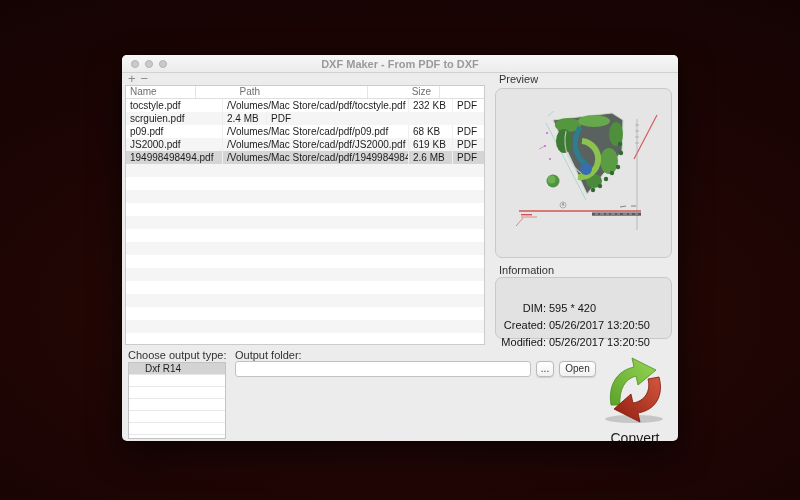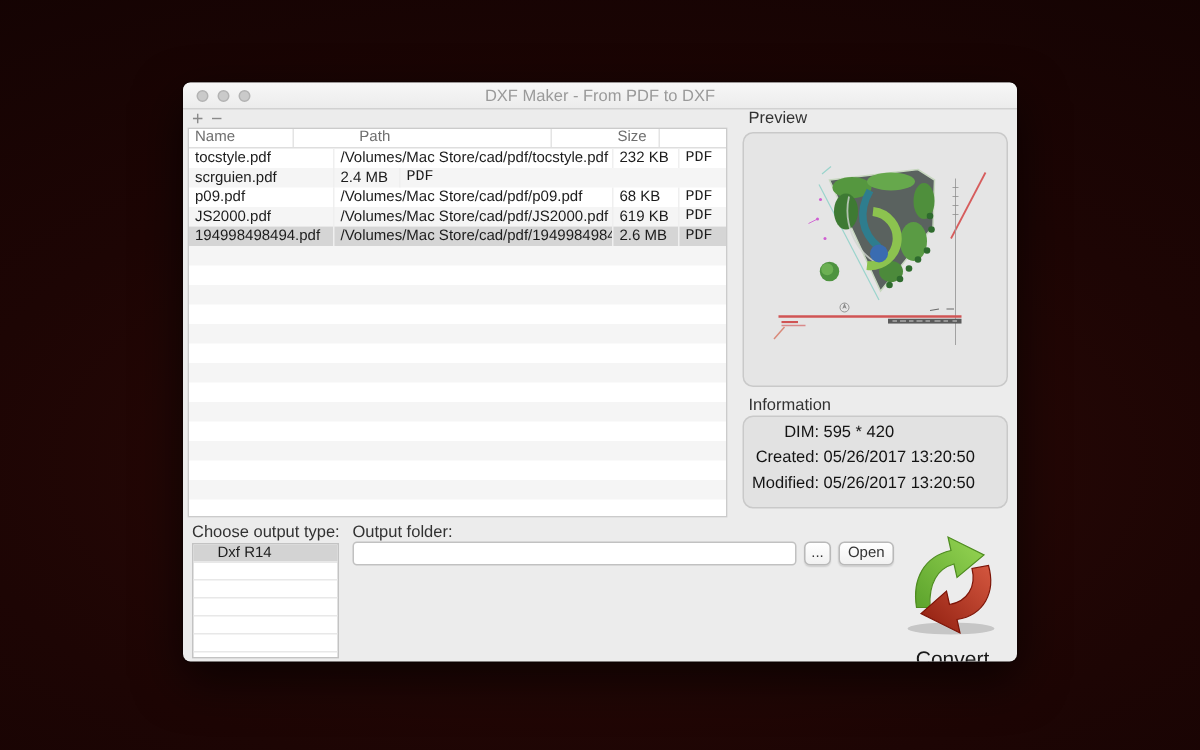--- a/index.html
+++ b/index.html
@@ -12,20 +12,21 @@
   .window {
     position:absolute; left:122px; top:55px; width:556px; height:386px;
     background:#ececec; border-radius:5px;
     box-shadow:0 12px 32px rgba(0,0,0,0.65), 0 0 0 1px rgba(0,0,0,0.25);
     overflow:hidden;
   }
   .titlebar {
     position:relative; height:18px;
     background:linear-gradient(#f7f7f7,#ececec);
     border-bottom:1px solid #d1d1d1;
+    font-weight:bold;
   }
   .traffic { position:absolute; left:9px; top:5px; display:flex; gap:6px; }
   .light { width:8px; height:8px; border-radius:50%; background:#cacaca; border:1px solid #b3b3b3; }
   .title {
     text-align:center; font-size:11px; line-height:18px; color:#9a9a9a;
   }
   .content { position:absolute; top:18px; left:0; right:0; bottom:0; }
 
   .plusminus { position:absolute; left:6px; top:0px; color:#8a8a8a; font-size:13px; line-height:12px; display:flex; gap:5px; }
   .pm { cursor:default; }
@@ -34,34 +35,34 @@
     position:absolute; left:3px; top:12px; width:360px; height:260px;
     background:#fff; border:1px solid #cbcbcb; font-size:10px;
   }
   .thead { display:flex; height:13px; border-bottom:1px solid #dedede; color:#6e6e6e;gap:40px; }
   .th { padding:0 0 0 4px; line-height:12px; border-right:1px solid #e4e4e4; overflow:hidden; white-space:nowrap; }
   .th:last-child { border-right:none;font-family:Liberation Mono, monospace; }
   .tr { display:flex; height:13px; color:#1c1c1c; }
   .tr.alt { background:#f5f5f5; }
   .tr.selected { background:#d5d5d5; }
   .td { padding:0 0 0 4px; line-height:13px; border-right:1px solid #efefef; overflow:hidden; white-space:nowrap; }
-  .td:last-child { border-right:none;font-family:Liberation Mono, monospace; }
+  .td:last-child { border-right:none; }
   .col-name { width:97px; } .col-path { width:186px; } .col-size { width:44px; } .col-type { width:31px; flex:1; }
 
   .panel-label { position:absolute; font-size:11px; color:#323232; }
   .lbl-preview { left:377px; top:0px; }
   .preview-box {
     position:absolute; left:373px; top:15px; width:177px; height:170px;
     background:#e5e5e5; border:1px solid #c9c9c9; border-radius:7px; overflow:hidden;
   }
   .lbl-info { left:377px; top:191px; }
   .info-box {
     position:absolute; left:373px; top:204px; width:177px; height:62px;
     background:#e2e2e2; border:1px solid #c9c9c9; border-radius:7px;
-    padding-top:2px; font-size:11px; color:#141414;
+    padding-top:22px; font-size:11px; color:#141414;
   }
   .info-row { display:grid; grid-template-columns:50px auto; column-gap:3px; line-height:17px; }
   .info-row .flabel { text-align:right; }
   .info-row .fvalue { text-align:left; white-space:nowrap; }
 
   .lbl-choose { left:6px; top:276px; }
   .typelist {
     position:absolute; left:6px; top:289px; width:98px; height:77px;
     background:#fff; border:1px solid #c3c3c3; font-size:10px; color:#1d1d1d;
   }

